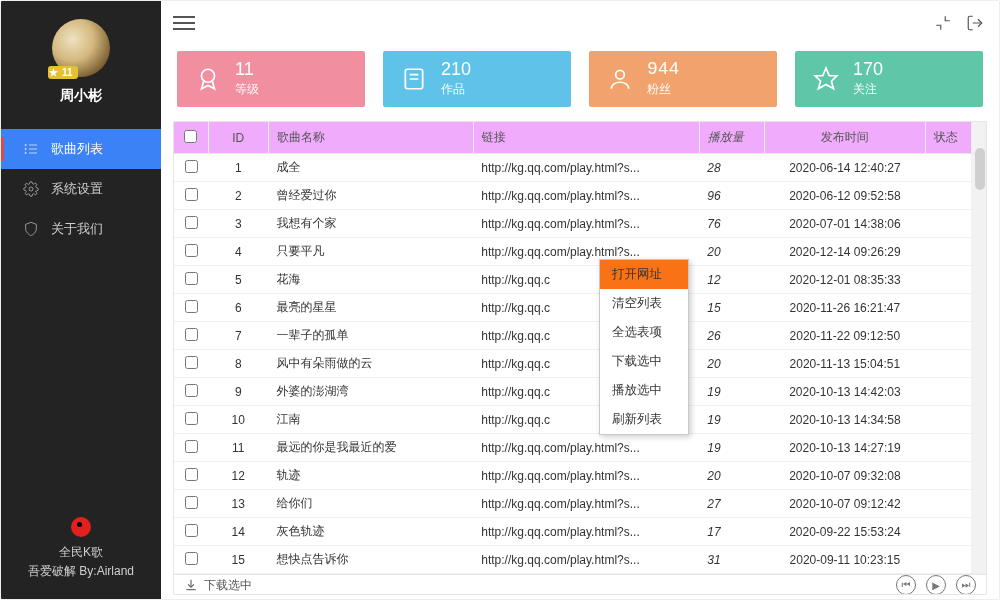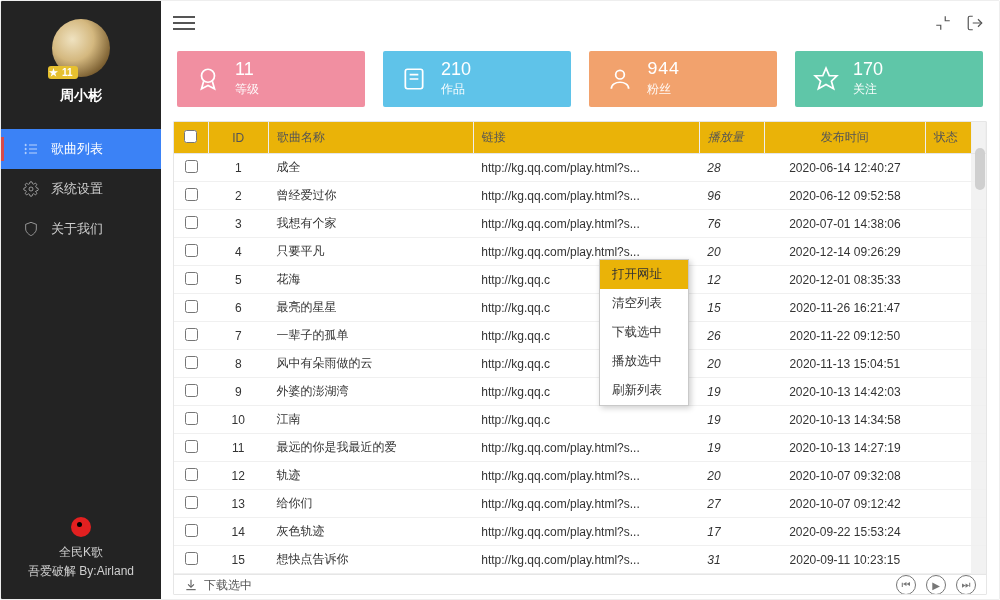--- a/index.html
+++ b/index.html
@@ -64,21 +64,21 @@
   .card .ctext { display:flex; flex-direction:column; }
   .card svg { width:26px; height:26px; stroke:#fff; fill:none; stroke-width:1.6; }
   .c-pink { background:#f18fa1; }
   .c-blue { background:#5fc3e9; }
   .c-orange { background:#f2a26d;font-family:Liberation Mono, monospace; }
   .c-green { background:#5fc6a8; }
   
   .table-wrap { flex:1; margin:0 12px 4px; border:1px solid #e6e6e6; display:flex; flex-direction:column; border-radius:1px; overflow:hidden; position:relative; }
   table { width:100%; border-collapse:collapse; table-layout:fixed; }
   thead th {
-    background:#eab308; font-weight:500; font-size:12px; color:#555; text-align:left;
+    background:#f0abfc; font-weight:500; font-size:12px; color:#555; text-align:left;
     padding:7px 8px; border-bottom:1px solid #e6e6e6; border-right:1px solid #eee;
     white-space:nowrap; overflow:hidden;
   }
   tbody td {
     padding:5px 8px; border-bottom:1px solid #f0f0f0; font-size:12px;
     white-space:nowrap; overflow:hidden; text-overflow:ellipsis;
   }
   .col-chk { width:34px; text-align:center; }
   .col-id  { width:60px; text-align:center; }
   .col-name{ width:204px; }
@@ -92,21 +92,21 @@
   .footer-bar .dl { display:flex; align-items:center; gap:6px; cursor:pointer; }
   .footer-bar .spacer { flex:1; }
   .circ-btn { width:20px; height:20px; border:1.3px solid #777; border-radius:50%; display:flex; align-items:center; justify-content:center; margin-left:10px; cursor:pointer; color:#777; font-size:10px; }
   
   .ctx {
     position:absolute; top:258px; left:598px; width:90px; background:#fff;
     border:1px solid #c9c9c9; box-shadow:2px 2px 6px rgba(0,0,0,0.2); z-index:50;
     font-size:12.5px;
   }
   .ctx-item { padding:6px 12px; cursor:pointer; }
-  .ctx-item:first-child { background:#eab308; }
+  .ctx-item:first-child { background:#f97316; }
   
   .vthumb { position:absolute; right:1px; top:26px; width:10px; height:42px; background:#cfcfcf; border-radius:5px; }
 </style>
 </head>
 <body>
 
 <div class="app">
 
   <aside class="sidebar">
     <div class="avatar-wrap">
@@ -405,17 +405,18 @@
         <div class="circ-btn">⏮</div>
         <div class="circ-btn">▶</div>
         <div class="circ-btn">⏭</div>
       </div>
     </div>
   </section>
 
   <div class="ctx" id="ctx">
       <div class="ctx-item">打开网址</div>
       <div class="ctx-item">清空列表</div>
+      <div class="ctx-item">全选表项</div>
       <div class="ctx-item">下载选中</div>
       <div class="ctx-item">播放选中</div>
       <div class="ctx-item">刷新列表</div>
     </div>
 </div>
 
 </body></html>

